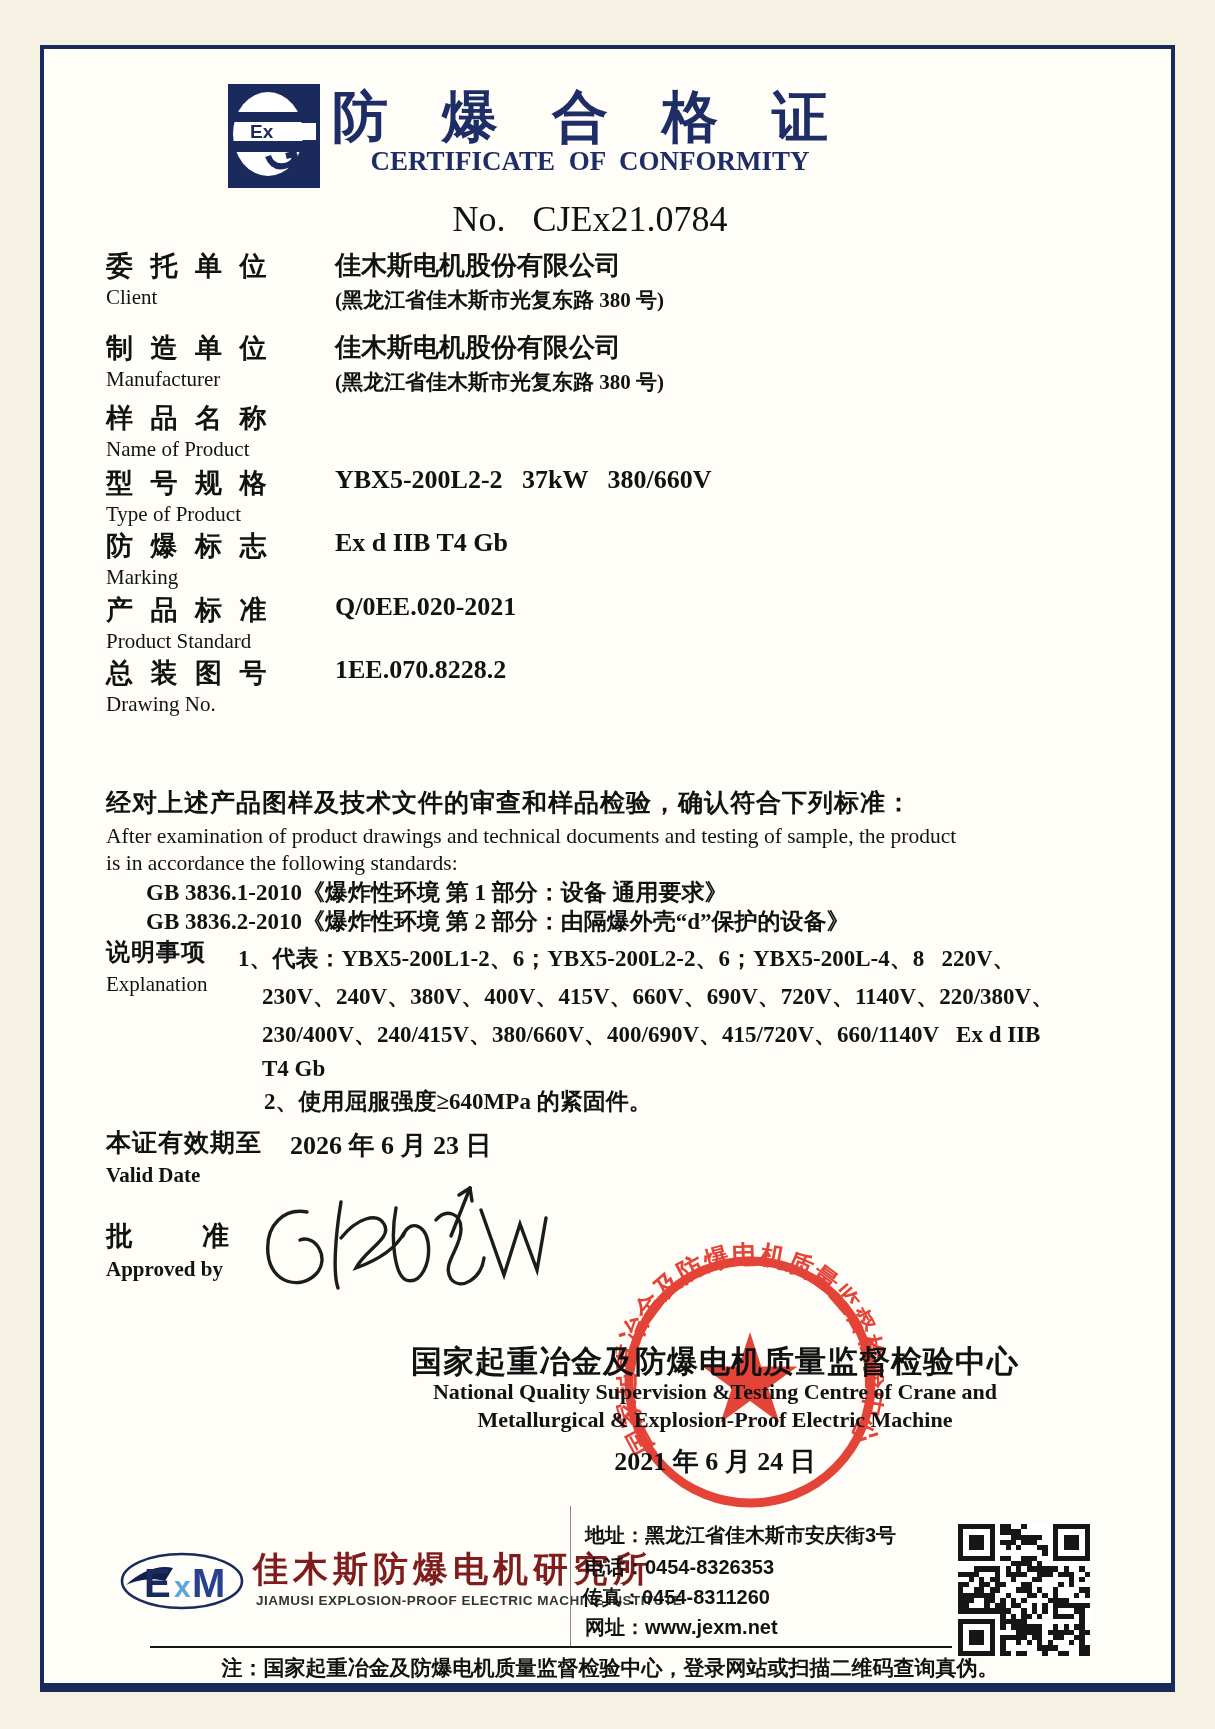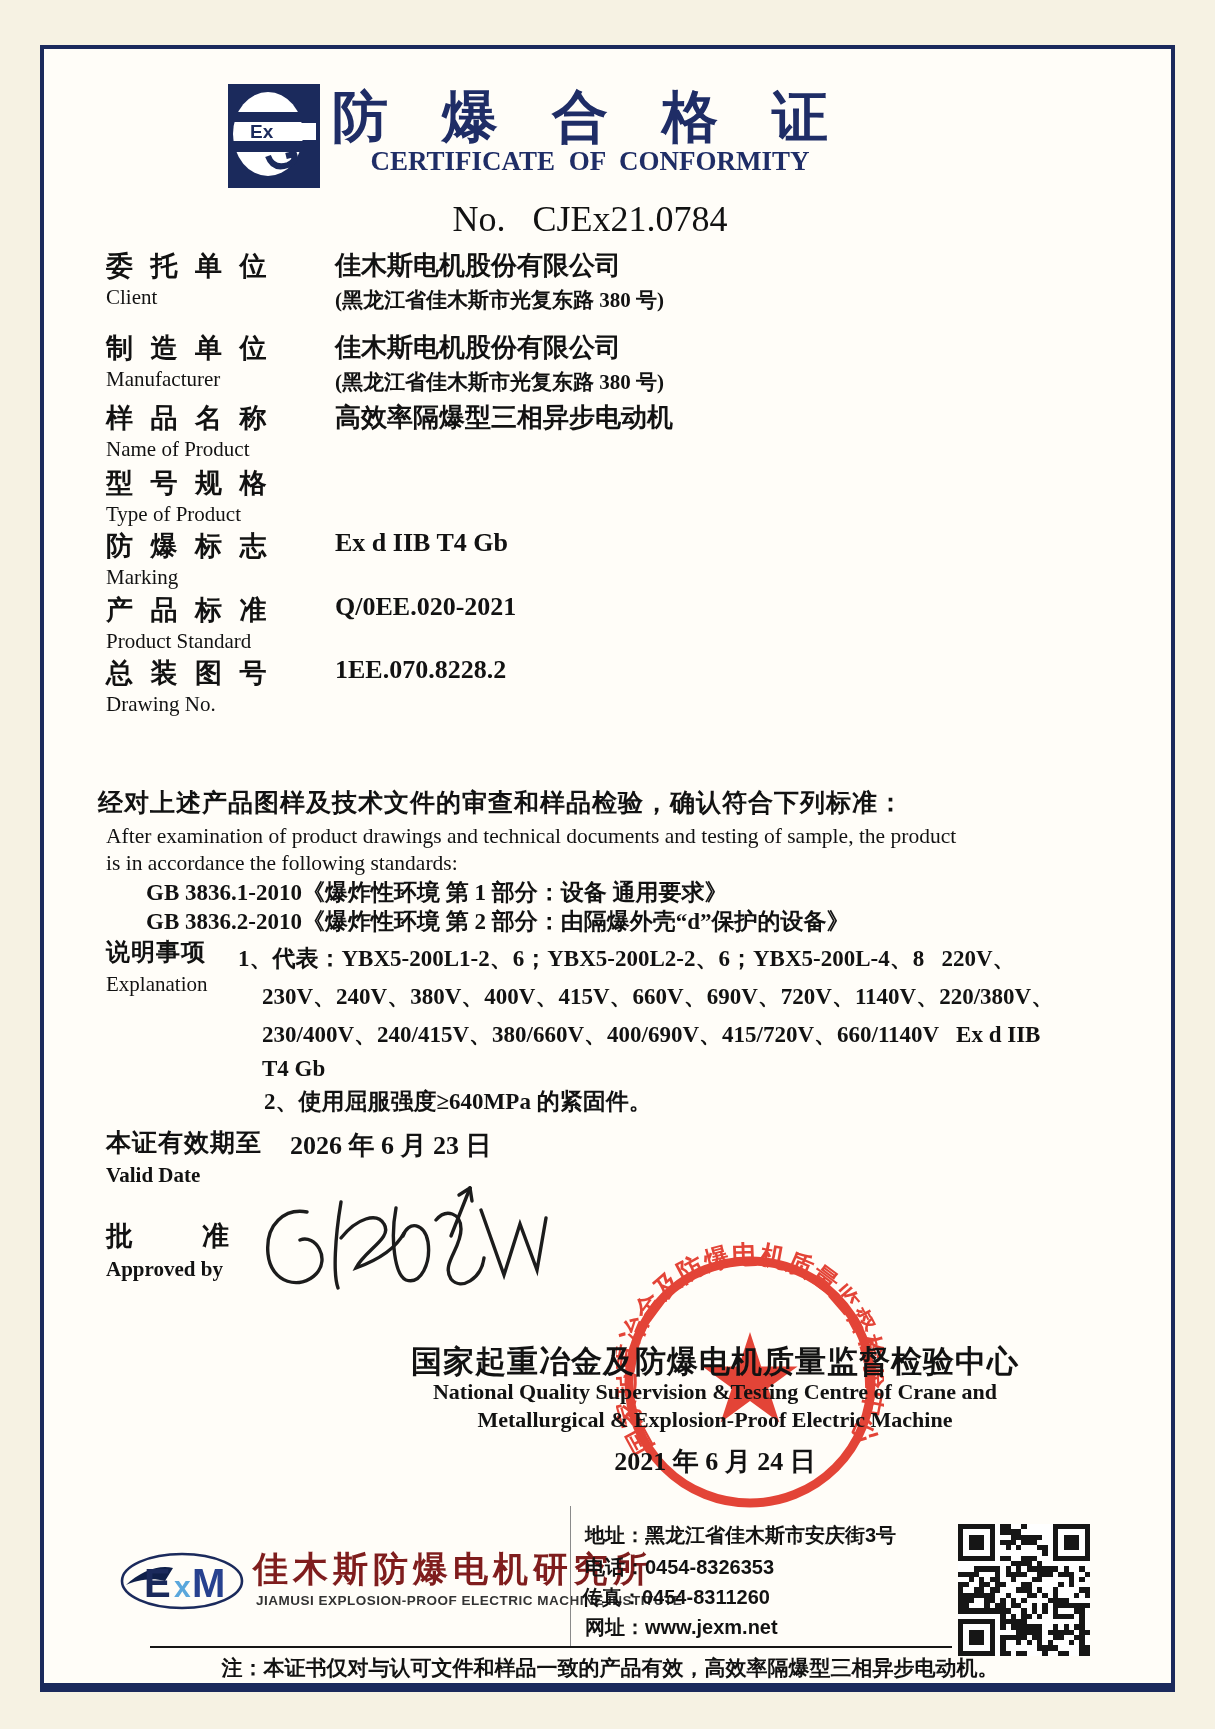--- a/index.html
+++ b/index.html
@@ -17,21 +17,21 @@
             color:#1f2d66;word-spacing:7px;}
   .no-line{left:330px;top:198px;width:520px;text-align:center;font-size:36px;}
   .lab-cn{font-size:27px;font-weight:bold;letter-spacing:5px;font-family:"Liberation Sans","DejaVu Sans",sans-serif;}
   .lab-en{font-size:21px;}
   .val-cn{font-size:26px;font-weight:bold;}
   .val-sub{font-size:21px;font-weight:bold;}
   .row{left:106px;width:960px;}
   .row .v{position:absolute;left:229px;top:0;}
   .row .v2{position:absolute;left:229px;top:38px;}
   .row .en{position:absolute;left:0;top:37px;font-family:Liberation Serif, serif;}
-  .stmt-cn{left:98px;top:786px;font-size:25px;font-weight:bold;letter-spacing:1px;
+  .stmt-cn{left:106px;top:786px;font-size:25px;font-weight:bold;letter-spacing:1px;
            font-family:"Liberation Sans","DejaVu Sans",sans-serif;}
   .stmt-en{font-size:21.5px;}
   .std{font-size:23px;font-weight:600;}
   .exp-line{font-size:23px;font-weight:600;}
   .sig-svg{left:245px;top:1178px;}
   .stamp{left:616px;top:1242px;opacity:.88;mix-blend-mode:multiply;}
   .issuer-cn{left:390px;top:1341px;width:650px;text-align:center;font-size:31px;font-weight:bold;
              letter-spacing:1px;font-family:"Liberation Sans","DejaVu Sans",sans-serif;}
   .issuer-en{left:360px;width:710px;text-align:center;font-size:22px;font-weight:bold;}
   .issuer-date{left:390px;top:1444px;width:650px;text-align:center;font-size:26px;font-weight:600;}
@@ -75,25 +75,25 @@
 </div>
 <div class="abs row" style="top:330px">
   <span class="lab-cn">制 造 单 位</span>
   <span class="en lab-en">Manufacturer</span>
   <span class="v val-cn pre">佳木斯电机股份有限公司</span>
   <span class="v2 val-sub pre">(黑龙江省佳木斯市光复东路 380 号)</span>
 </div>
 <div class="abs row" style="top:400px">
   <span class="lab-cn">样 品 名 称</span>
   <span class="en lab-en">Name of Product</span>
-  <span class="v val-cn pre">高效率隔爆型三相异步电动机</span>
 </div>
 <div class="abs row" style="top:465px">
   <span class="lab-cn">型 号 规 格</span>
   <span class="en lab-en">Type of Product</span>
+  <span class="v val-cn pre">YBX5-200L2-2   37kW   380/660V</span>
 </div>
 <div class="abs row" style="top:528px">
   <span class="lab-cn">防 爆 标 志</span>
   <span class="en lab-en">Marking</span>
   <span class="v val-cn pre">Ex d IIB T4 Gb</span>
 </div>
 <div class="abs row" style="top:592px">
   <span class="lab-cn">产 品 标 准</span>
   <span class="en lab-en">Product Standard</span>
   <span class="v val-cn pre">Q/0EE.020-2021</span>
@@ -794,13 +794,13 @@
     <div class="qm"></div>
     <div></div>
     <div></div>
     <div class="qm"></div>
     <div class="qm"></div>
     <div></div>
     <div></div>
     <div class="qm"></div>
     <div class="qm"></div>
   </div>
-<div class="abs note">注：本证书仅对与认可文件和样品一致的产品有效，高效率隔爆型三相异步电动机。</div>
+<div class="abs note">注：国家起重冶金及防爆电机质量监督检验中心，登录网站或扫描二维码查询真伪。</div>
 
 </body></html>

